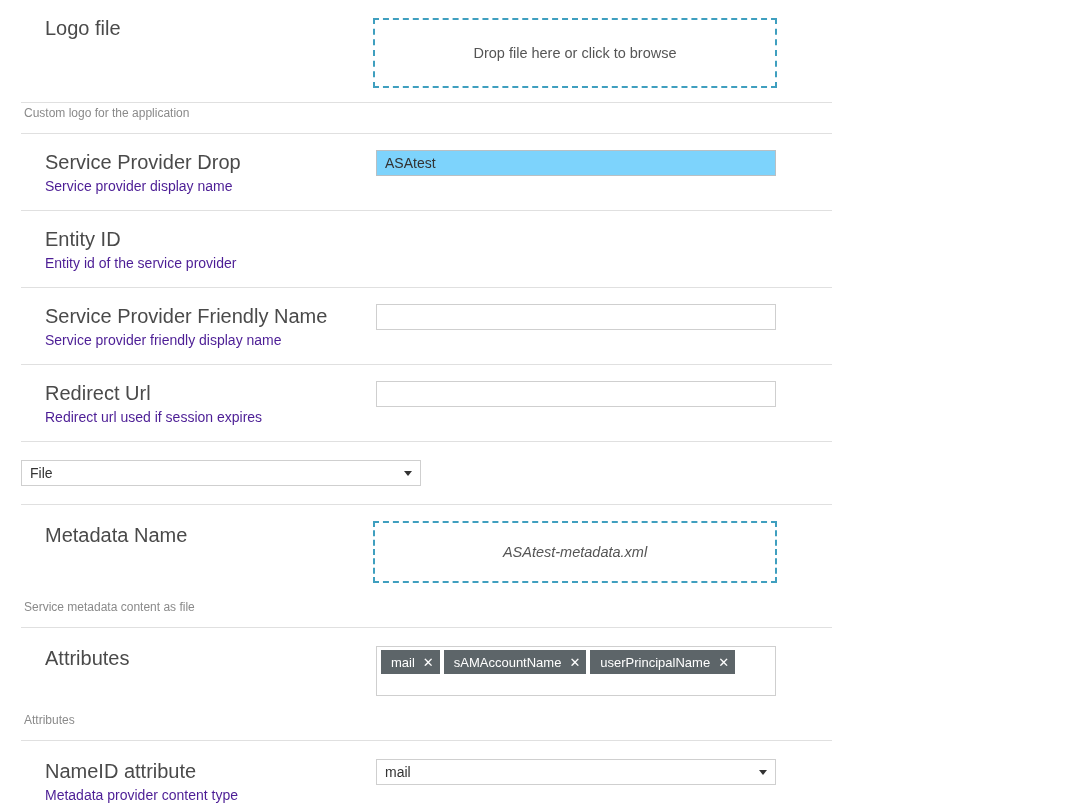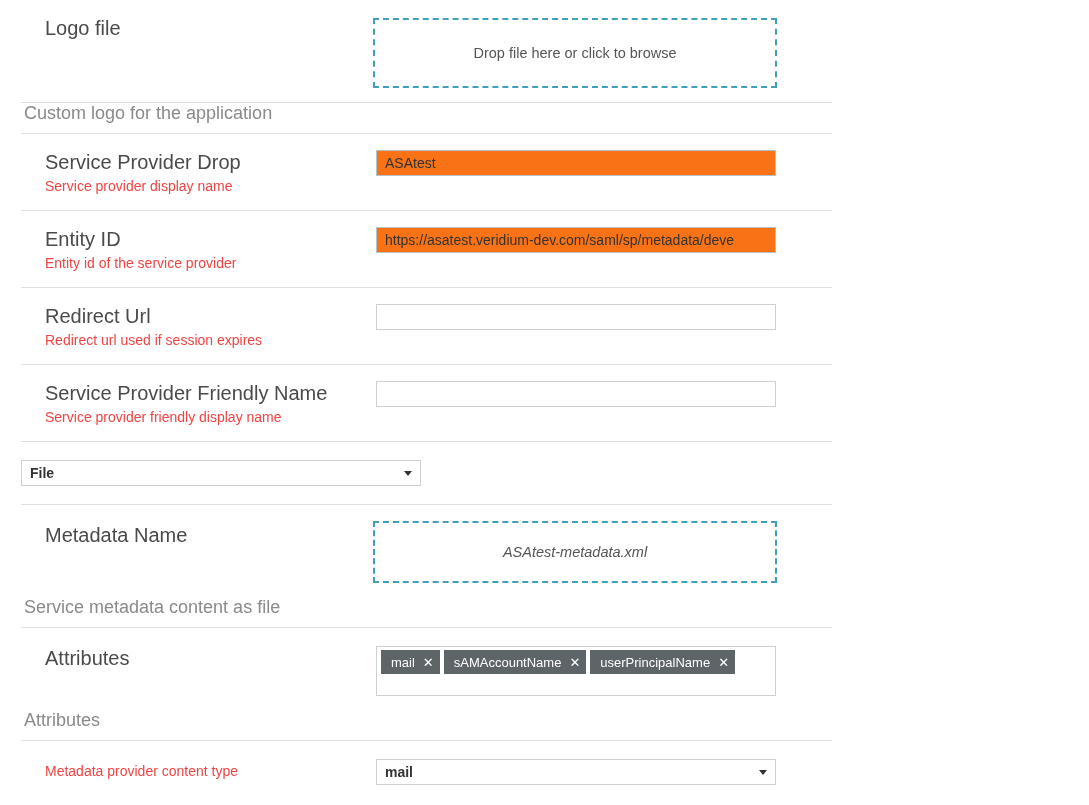--- a/index.html
+++ b/index.html
@@ -38,25 +38,25 @@
     min-height: 40px;
   }
   .label {
     font-size: 20px;
     color: #4a4a4a;
     line-height: 20px;
     margin-bottom: 4px;
   }
   .hint {
     font-size: 14px;
-    color: #ef4444;
+    color: #4c1d95;
     line-height: 20px;
   }
   .hint-below {
-    font-size: 18px;
+    font-size: 12px;
     color: #8a8a8a;
     line-height: 20px;
     padding: 0 0 10px 24px;
     width: 355px;
   }
   .dropzone {
     border: 2px dashed #3f9fbf;
     height: 70px;
     width: 404px;
     display: flex;
@@ -72,33 +72,32 @@
     border: 1px solid #cfcfcf;
     background: #fff;
     font-size: 14px;
     color: #333;
     padding: 2px 8px;
     font-family: "Liberation Sans", sans-serif;
     outline: none;
     display: block;
   }
   .text-input.filled {
-    background: #f97316;
+    background: #7dd3fc;
     border: 1px solid #b9c0c4;
   }
   .select-wrap {
     width: 400px;
     height: 26px;
     border: 1px solid #cfcfcf;
     background: #fff;
     position: relative;
     display: flex;
     align-items: center;
     padding: 0 8px;
-    font-weight: bold;
   }
   .select-value {
     font-size: 14px;
     color: #333;
   }
   .caret {
     position: absolute;
     right: 8px;
     top: 50%;
     margin-top: -2px;
@@ -167,39 +166,36 @@
     <div class="field-col">
       <input class="text-input filled" type="text" value="ASAtest" style="">
     </div>
   </div>
 
   <div class="row">
     <div class="label-col">
       <div class="label">Entity ID</div>
       <div class="hint">Entity id of the service provider</div>
     </div>
-    <div class="field-col">
-      <input class="text-input filled" type="text" value="https://asatest.veridium-dev.com/saml/sp/metadata/deve" style="">
+  </div>
+
+  <div class="row">
+    <div class="label-col">
+      <div class="label">Service Provider Friendly Name</div>
+      <div class="hint">Service provider friendly display name</div>
+    </div>
+    <div class="field-col">
+      <input class="text-input" type="text" value="" style="">
     </div>
   </div>
 
   <div class="row">
     <div class="label-col">
       <div class="label">Redirect Url</div>
       <div class="hint">Redirect url used if session expires</div>
-    </div>
-    <div class="field-col">
-      <input class="text-input" type="text" value="" style="">
-    </div>
-  </div>
-
-  <div class="row">
-    <div class="label-col">
-      <div class="label">Service Provider Friendly Name</div>
-      <div class="hint">Service provider friendly display name</div>
     </div>
     <div class="field-col">
       <input class="text-input" type="text" value="" style="">
     </div>
   </div>
 
   <div class="row">
     <div class="field-col" style="padding-top:18px;padding-bottom:18px;">
       <div class="select-wrap">
         <span class="select-value">File</span>
@@ -240,20 +236,21 @@
           <span class="chip-x">✕</span>
         </span>
       </div>
     </div>
   </div>
   <div class="hint-below">Attributes</div>
   <div style="width:811px;margin-left:21px;border-bottom:1px solid #e0e0e0;"></div>
 
   <div class="row no-border">
     <div class="label-col" style="padding-top:20px;">
+      <div class="label">NameID attribute</div>
       <div class="hint">Metadata provider content type</div>
     </div>
     <div class="field-col" style="padding-top:18px;">
       <div class="select-wrap">
         <span class="select-value">mail</span>
         <span class="caret"></span>
       </div>
     </div>
   </div>
 

